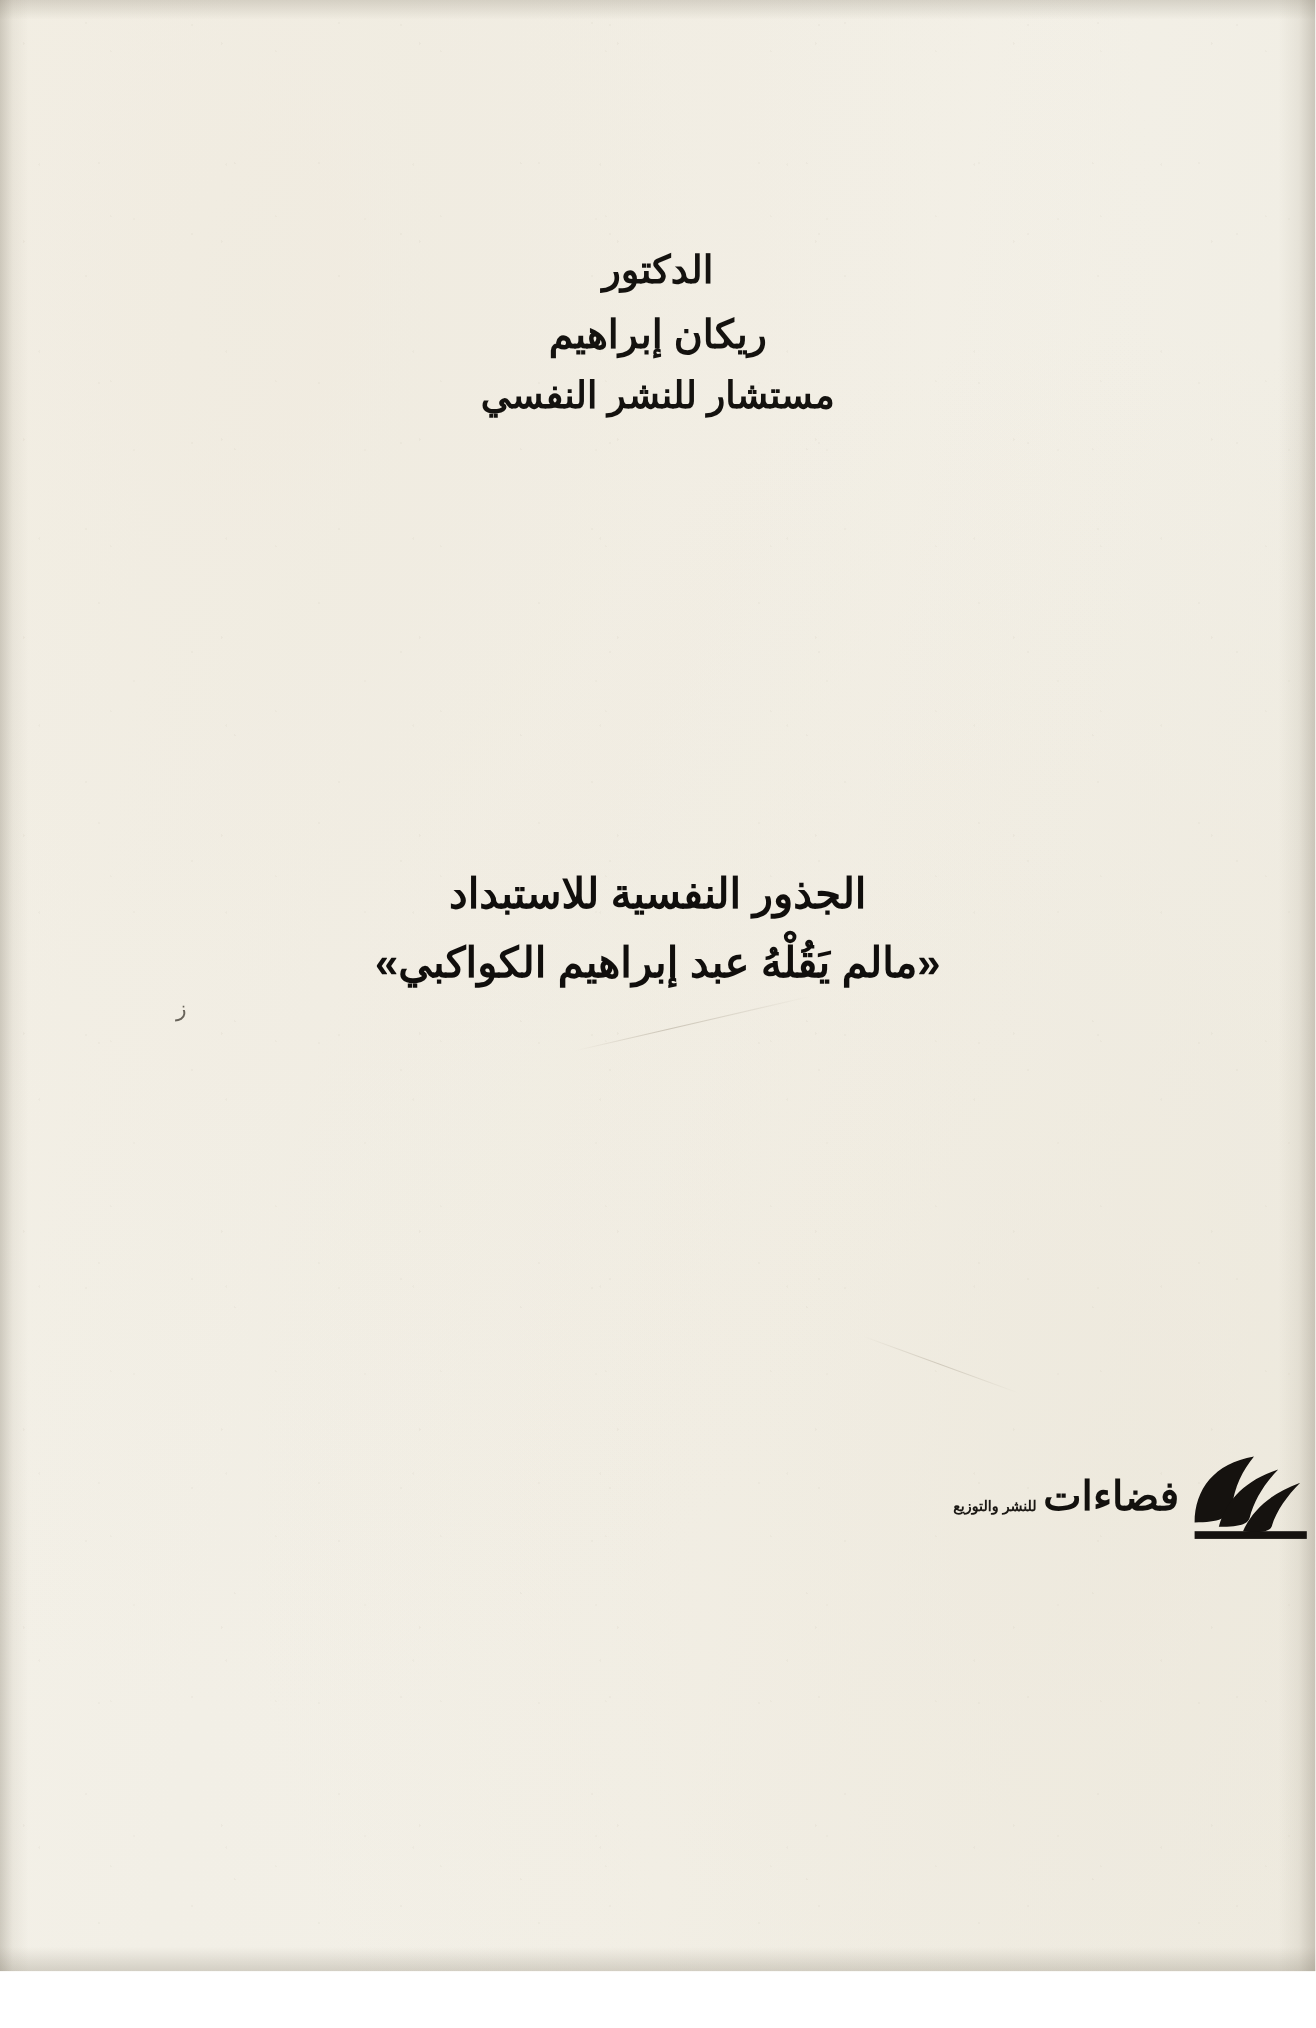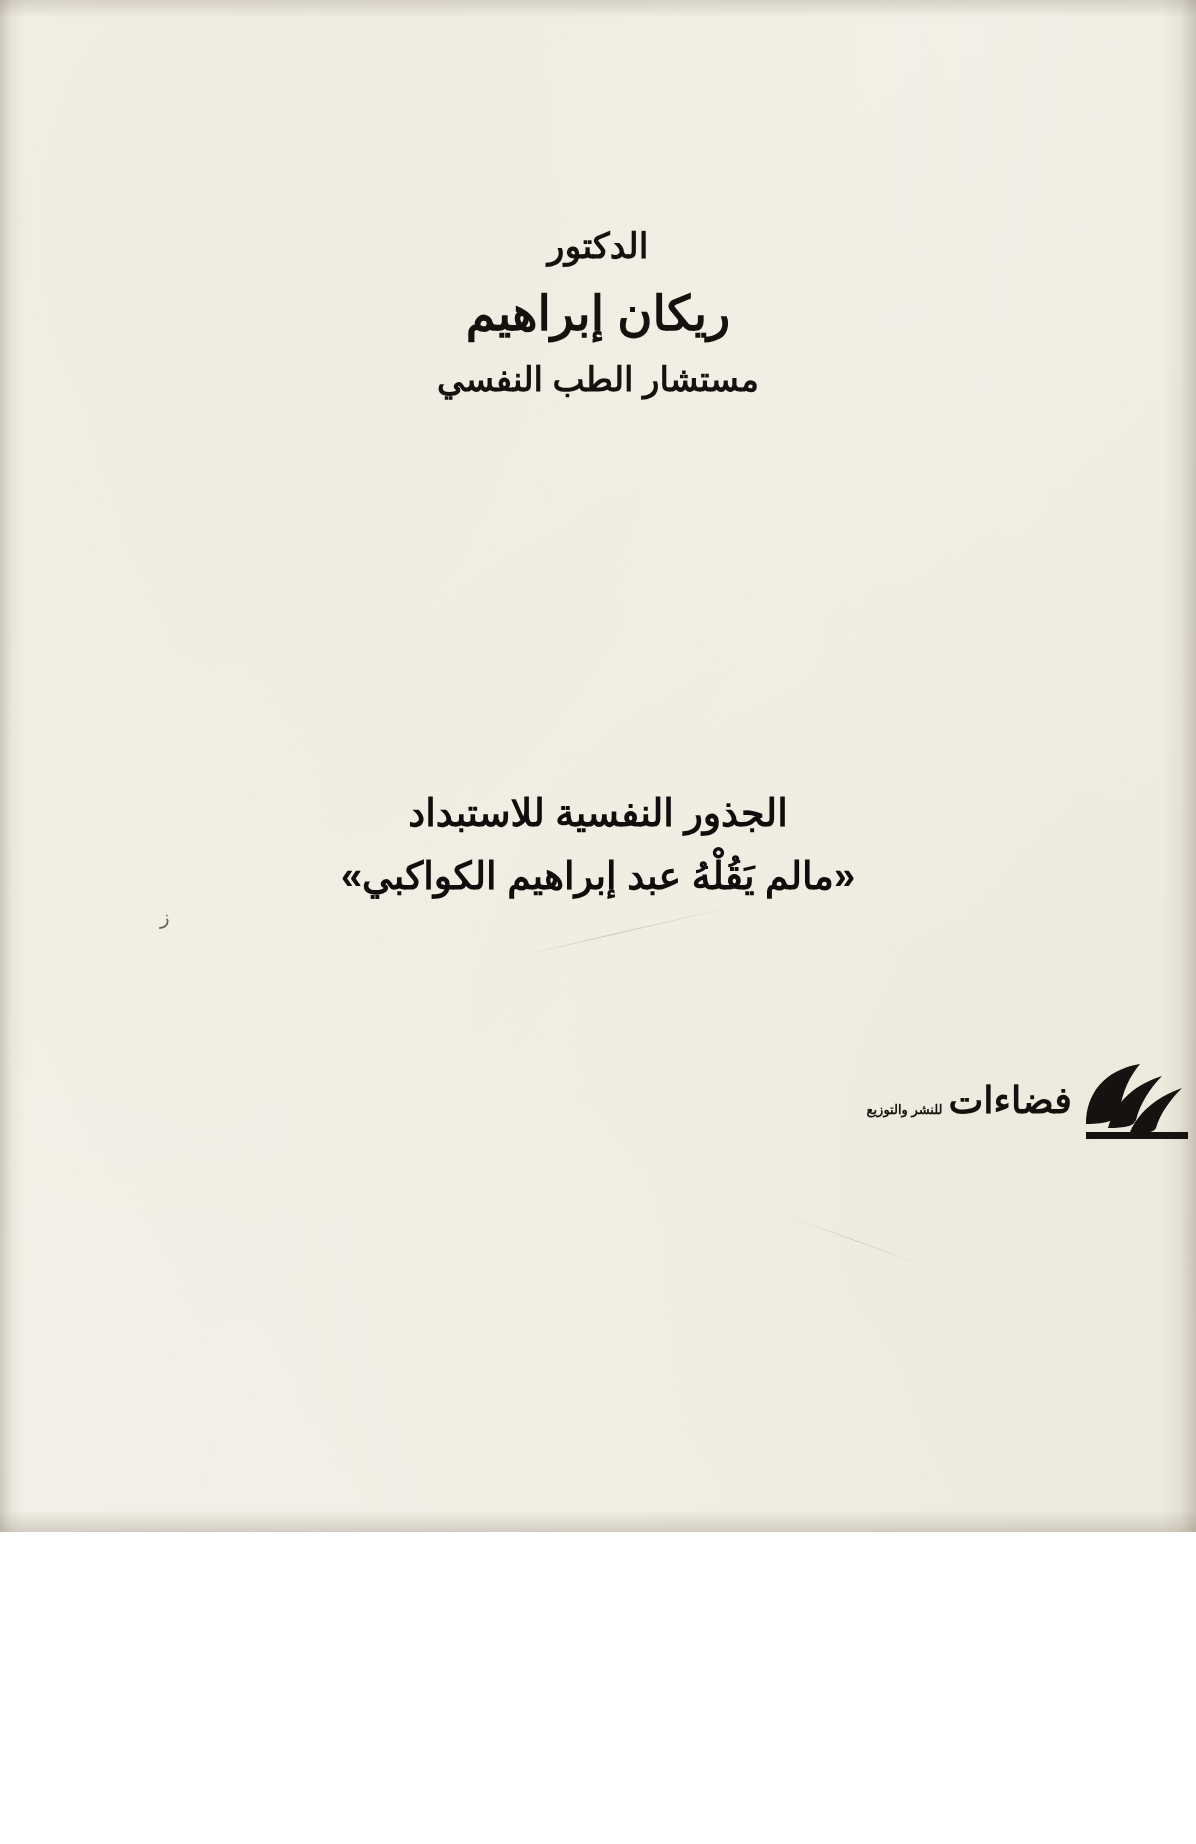--- a/index.html
+++ b/index.html
@@ -11,21 +11,21 @@
     width: 1196px;
     height: 1844px;
     overflow: hidden;
     font-family: "Liberation Sans", sans-serif;
   }
 
   
   .page {
     position: relative;
     width: 1196px;
-    height: 1532px;
+    height: 1792px;
     background:
       radial-gradient(ellipse at 20% 15%, rgba(238,232,219,0.55) 0%, rgba(238,232,219,0) 60%),
       radial-gradient(ellipse at 85% 75%, rgba(235,229,215,0.5) 0%, rgba(235,229,215,0) 55%),
       linear-gradient(100deg, #f4f1e8 0%, #f2efe6 30%, #f3f0e7 60%, #efece2 100%);
     overflow: hidden;
   }
 
   
   .grain {
     position: absolute;
@@ -98,21 +98,21 @@
     font-weight: bold;
     line-height: 1.62;
     letter-spacing: 0.5px;
   }
   .author-line {
     font-size: 36px;
     display: block;
     white-space: nowrap;
   }
   .author-line.l1 { font-size: 35px; }
-  .author-line.l2 { font-size: 48px; }
+  .author-line.l2 { font-size: 36px; }
   .author-line.l3 { font-size: 34px; }
 
   .title-block {
     position: absolute;
     top: 782px;
     left: 0;
     right: 0;
     text-align: center;
     color: #100e0c;
     font-weight: bold;
@@ -179,21 +179,21 @@
   <div class="edge-top"></div>
   <div class="edge-bottom"></div>
   <div class="edge-left"></div>
   <div class="edge-right"></div>
   <div class="crease-a"></div>
   <div class="crease-b"></div>
 
   <div class="author-block">
     <span class="author-line l1">الدكتور</span>
     <span class="author-line l2">ريكان إبراهيم</span>
-    <span class="author-line l3">مستشار الطب النفسي</span>
+    <span class="author-line l3">مستشار للنشر النفسي</span>
   </div>
 
   <div class="title-block">
     <span class="title-main">الجذور النفسية للاستبداد</span>
     <span class="title-sub">«مالم يَقُلْهُ عبد إبراهيم الكواكبي»</span>
   </div>
 
   <div class="stray-mark">ز</div>
 
   <div class="publisher">

